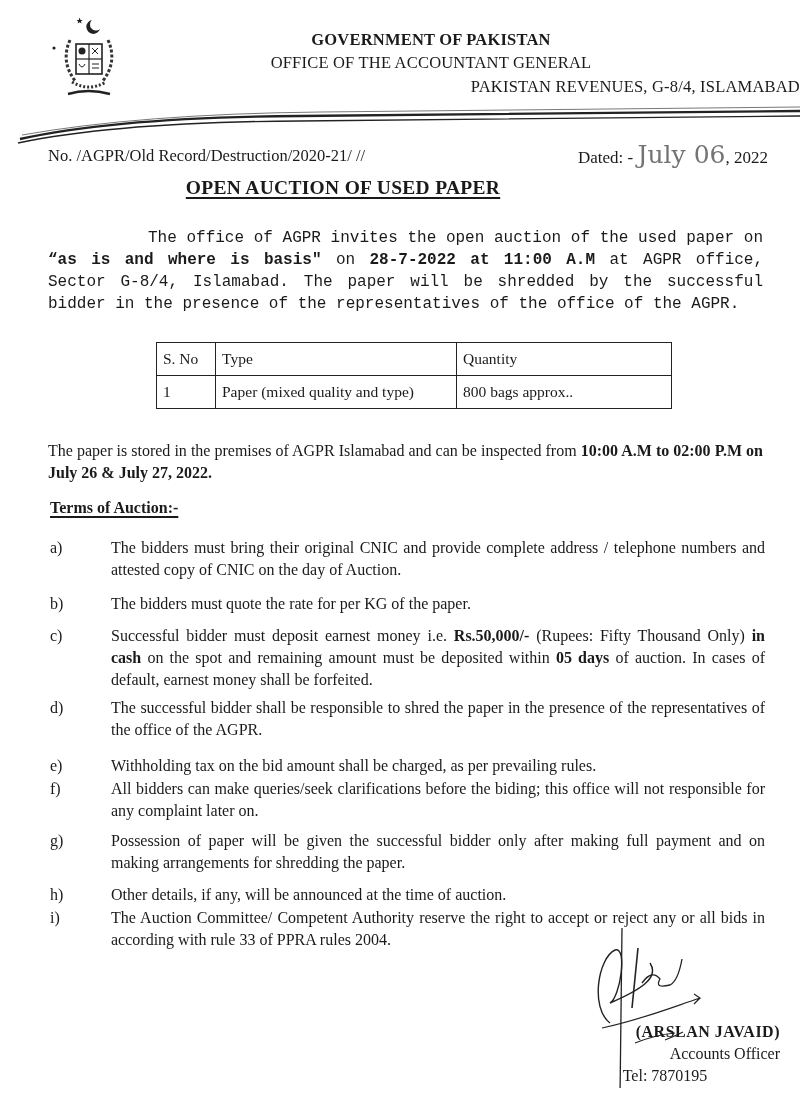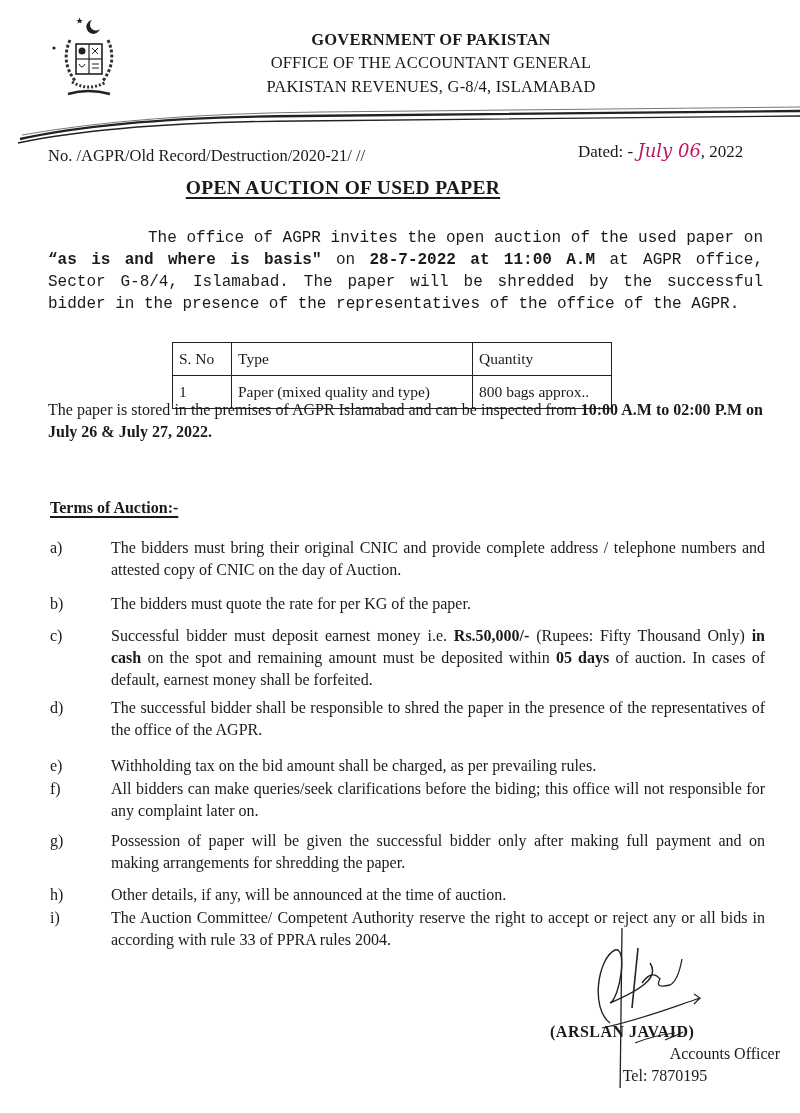--- a/index.html
+++ b/index.html
@@ -7,41 +7,41 @@
       width: 800px; height: 1113px; position: relative; overflow: hidden;
       font-family: "Liberation Serif", "DejaVu Serif", serif;
       color: #1a1a1a;
     }
     .abs { position: absolute; }
     
     .emblem { left: 42px; top: 14px; width: 92px; height: 92px; }
     .hdr-line { left: 0; width: 800px; text-align: center; font-size: 16.5px; letter-spacing: 0.2px; }
     .hdr-1 { top: 30px; padding-left: 62px; box-sizing: border-box; font-weight: bold; }
     .hdr-2 { top: 53px; padding-left: 62px; box-sizing: border-box; }
-    .hdr-3 { top: 77px; padding-left: 62px; box-sizing: border-box; }
+    .hdr-3 { top: 77px; padding-left: 62px; box-sizing: border-box; text-align: right; }
     .rules { left: 0; top: 105px; width: 800px; height: 40px; }
     .ref-no { left: 48px; top: 146px; font-size: 16.5px; }
     .dated { left: 578px; top: 140px; font-size: 17px; }
-    .dated .hand { font-family: "DejaVu Serif", serif; font-style: italic; font-size: 18px; color: #be185d; }
+    .dated .hand { font-family: "DejaVu Serif", serif; font-size: 25px; color: #737373; }
     .title {
       left: 0; width: 686px; top: 177px; text-align: center;
       font-size: 19.5px; font-weight: bold; letter-spacing: 0.3px;
     }
     .title span { text-decoration: underline; text-decoration-thickness: 2px; text-underline-offset: 3px; }
     
     .para {
       left: 48px; width: 715px; font-size: 16px; line-height: 22px;
       text-align: justify;
     }
     .p1 { top: 227px; text-indent: 100px; font-family: Liberation Mono, monospace; }
-    .p2 { top: 399px; }
+    .p2 { top: 440px; }
     b { font-weight: bold; }
     
     table.items {
-      position: absolute; left: 172px; top: 342px; width: 440px;
+      position: absolute; left: 156px; top: 342px; width: 516px;
       border-collapse: collapse; font-size: 15.5px;
     }
     table.items td, table.items th {
       border: 1.5px solid #222; padding: 4px 6px; text-align: left; font-weight: normal;
       height: 24px;
     }
     table.items .c1 { width: 46px; }
     table.items .c2 { width: 228px; }
     
     .terms-heading {
@@ -55,21 +55,21 @@
     .t-b { top: 593px; }
     .t-c { top: 625px; }
     .t-d { top: 697px; }
     .t-e { top: 755px; }
     .t-f { top: 778px; }
     .t-g { top: 830px; }
     .t-h { top: 884px; }
     .t-i { top: 907px; }
     
     .signature { left: 580px; top: 928px; width: 160px; height: 160px; }
-    .sig-name { left: 550px; top: 1023px; width: 230px; text-align: left; font-size: 16px; font-weight: bold; letter-spacing: 0.5px; }
+    .sig-name { left: 550px; top: 1023px; width: 230px; text-align: right; font-size: 16px; font-weight: bold; letter-spacing: 0.5px; }
     .sig-title { left: 550px; top: 1045px; width: 230px; text-align: right; font-size: 16px; }
     .sig-tel { left: 550px; top: 1067px; width: 230px; text-align: center; font-size: 16px; }
   </style>
 </head>
 <body>
 
 <svg class="abs emblem" viewBox="0 0 92 92">
   <path d="M50 6 a7 7 0 1 0 8 9 a5.5 5.5 0 1 1 -8 -9z" fill="#222"></path>
   <polygon points="46,16 47.5,20 51,20 48.3,22.3 49.3,26 46,23.7 42.7,26 43.7,22.3 41,20 44.5,20" fill="#222" transform="translate(10,-6) scale(0.6)"></polygon>
   <rect x="34" y="30" width="26" height="30" fill="none" stroke="#222" stroke-width="1.6"></rect>

